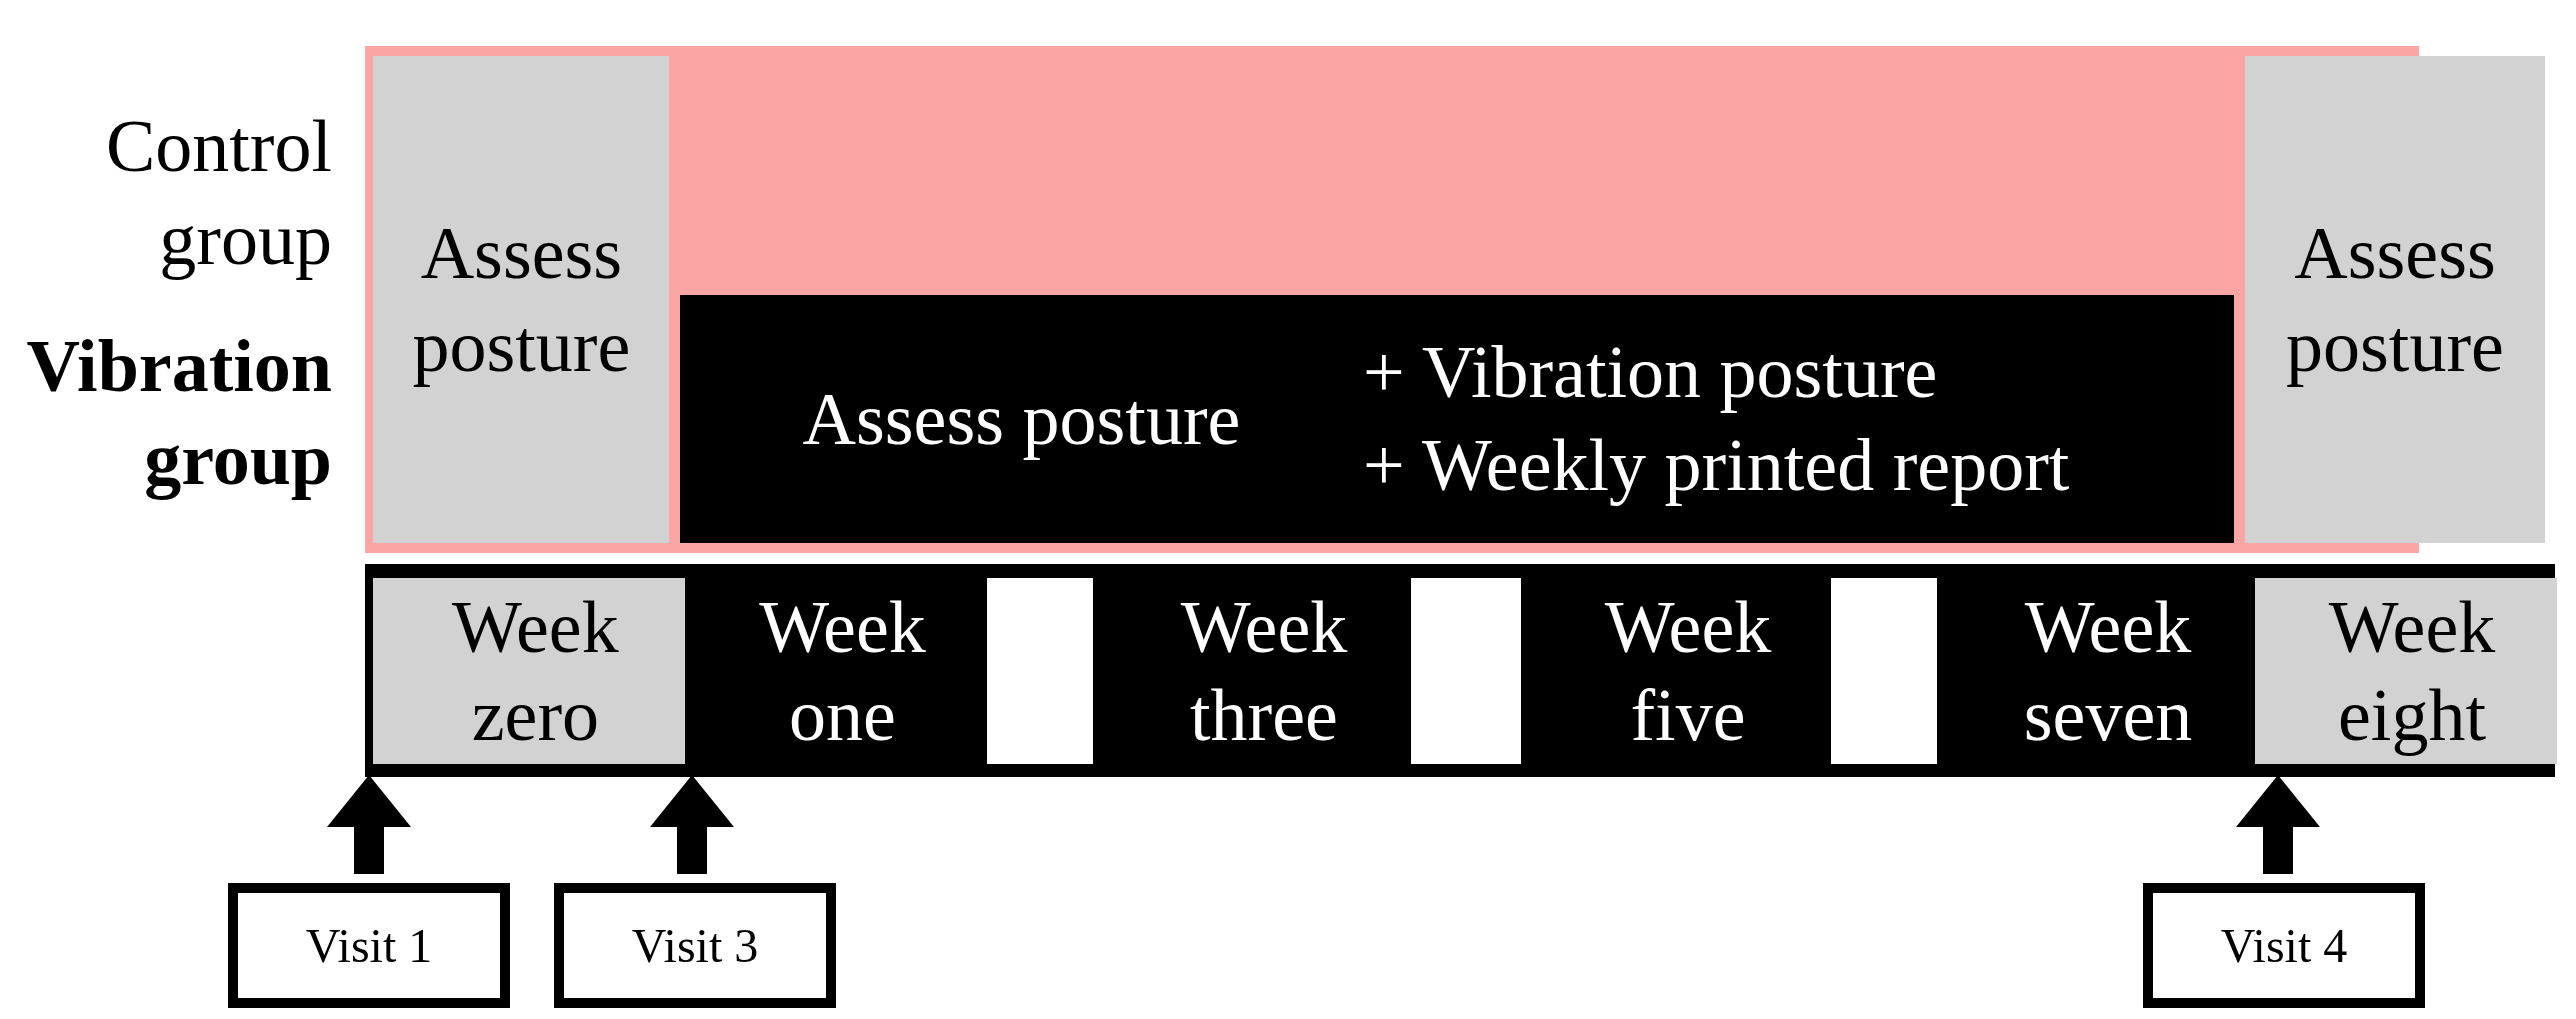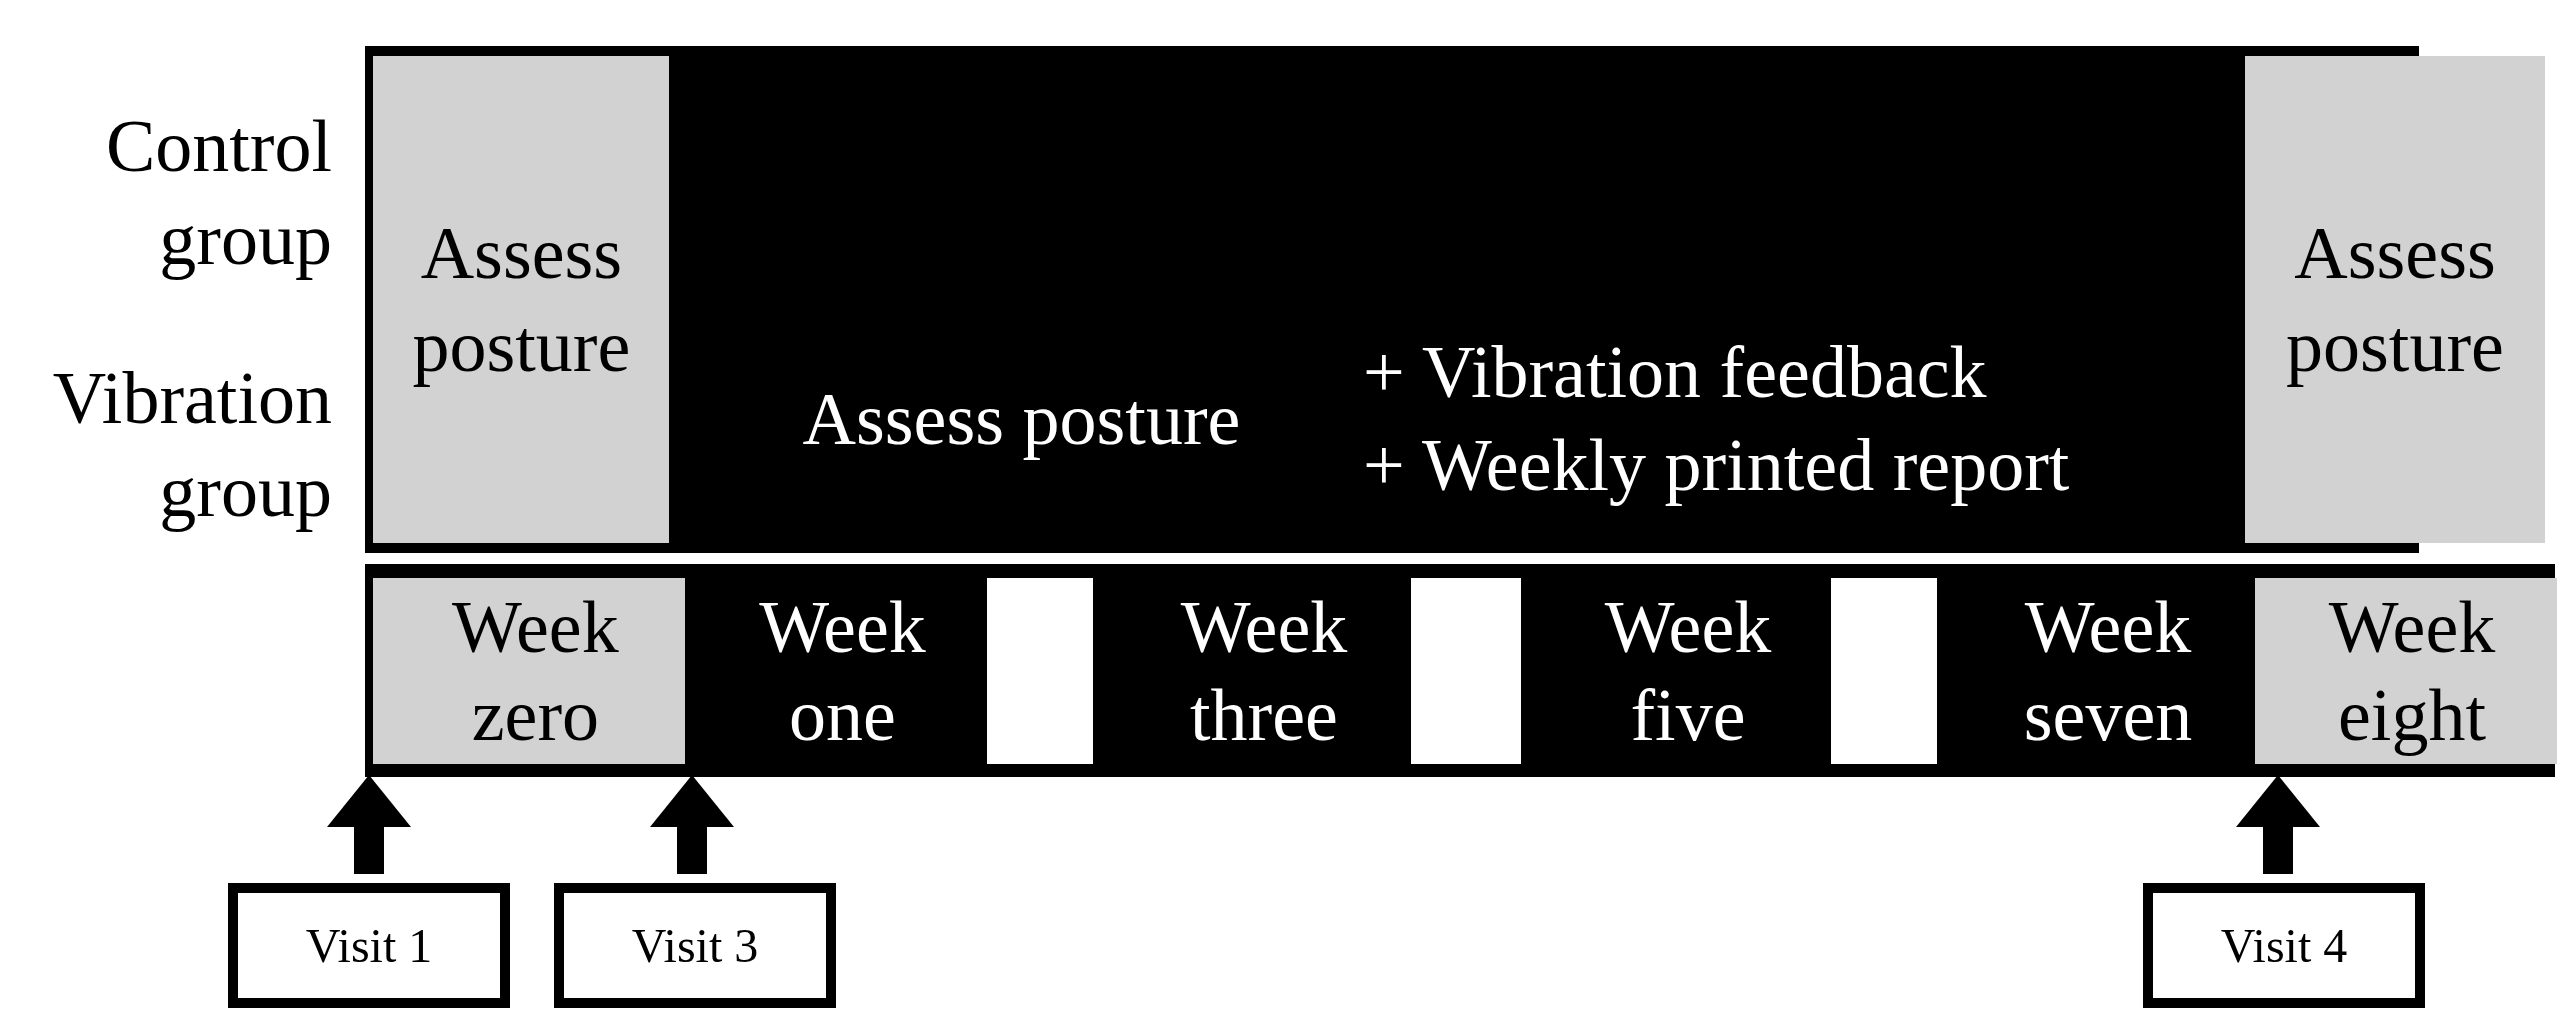--- a/index.html
+++ b/index.html
@@ -14,27 +14,27 @@
   .prelines{white-space:pre-line;}
 
   
   .row-label{
     position:absolute;left:0;width:332px;
     text-align:right;
     font-size:74px;line-height:93px;
     white-space:pre-line;
   }
   .row-label.control{top:100px;}
-  .row-label.vibration{top:352px;}
+  .row-label.vibration{top:320px;font-weight:bold;}
 
   
   .main-box{
     position:absolute;left:365px;top:46px;
     width:2054px;height:507px;
-    background:#000000;
+    background:#fca5a5;
   }
   .cell{
     position:absolute;
     display:flex;align-items:center;justify-content:center;
     text-align:center;
     font-size:74px;line-height:93px;
   }
   .cell.gray{background:#d2d2d2;color:#000000;}
   .cell.blackbg{background:#000000;color:#ffffff;}
 
@@ -120,21 +120,21 @@
 group</div>
 
   <div class="main-box">
     <div class="cell gray cell-baseline prelines">Assess
 posture</div>
 
 
     <div class="cell blackbg cell-vibration">
       <div class="vib-base">Assess posture</div>
       <div class="vib-additions">
-        <div>+ Vibration feedback</div>
+        <div>+ Vibration posture</div>
         <div>+ Weekly printed report</div>
       </div>
     </div>
 
     <div class="cell gray cell-final prelines">Assess
 posture</div>
   </div>
 
   <div class="week-bar">
     <div class="week-cell gray wk0">Week

